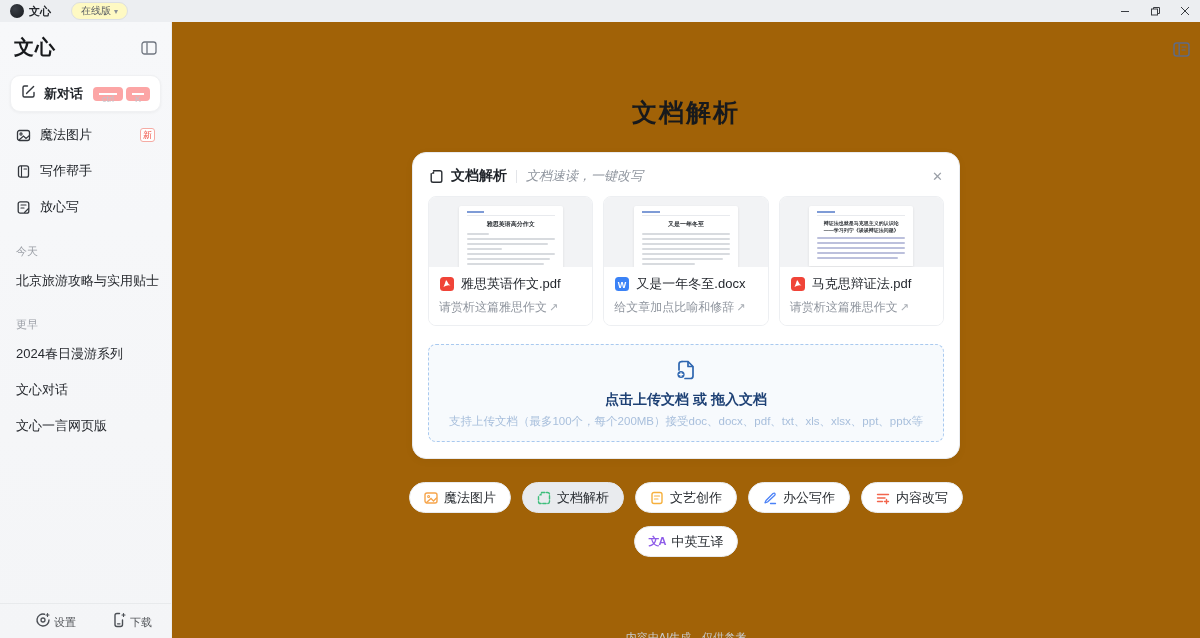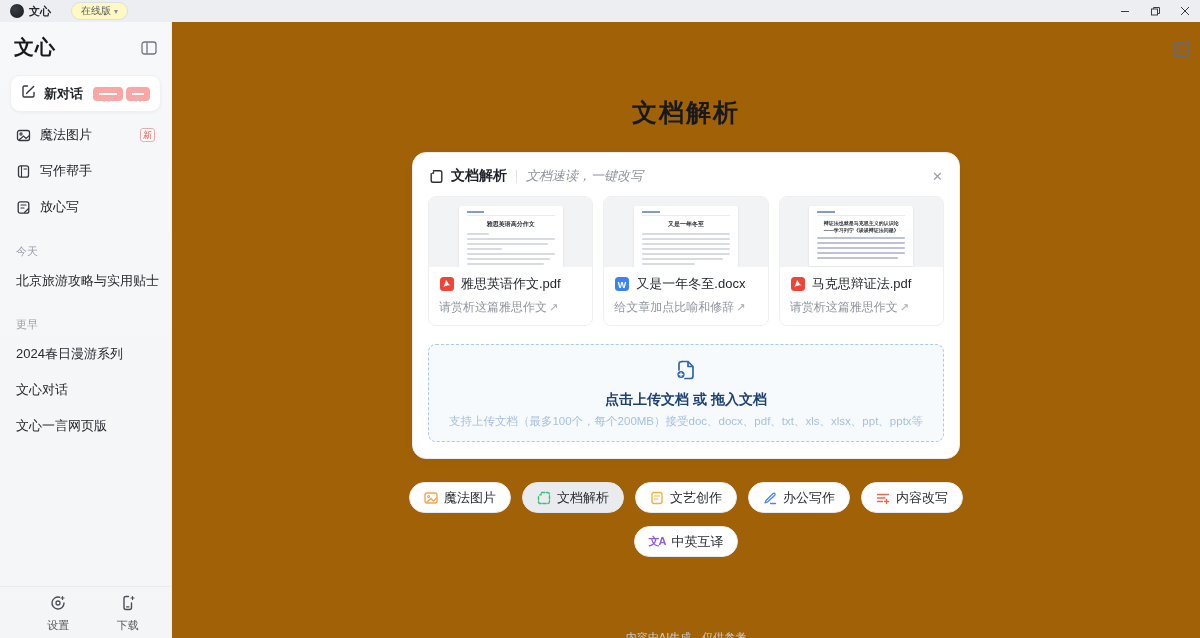--- a/index.html
+++ b/index.html
@@ -29,21 +29,21 @@
     padding:8px 10px; display:flex; align-items:center; gap:8px; cursor:pointer; }
   .new-chat .lbl { font-size:13px; font-weight:600; color:#22262B; }
   .kbd-group { margin-left:auto; display:flex; gap:3px; }
   .kbd { font-size:9px; color:#C0C4CB; border:6px solid #fca5a5; border-radius:4px; padding:0 3px; height:14px; line-height:13px; }
   .sb-item { display:flex; align-items:center; gap:9px; padding:8px 16px; font-size:13px; color:#22262B; cursor:pointer; margin:2px 0; }
   .sb-item .ic { display:flex; color:#3a3e44; }
   .badge-new { margin-left:auto; font-size:9px; color:#F04B3F; border:1px solid #F5ABA4; background:#fff; border-radius:3px; padding:0 2px; line-height:12px; }
   .sb-section { font-size:11px; color:#9B9FA6; padding:18px 16px 4px; }
   .sb-hist { font-size:13px; color:#26292E; padding:9px 16px; cursor:pointer; white-space:nowrap; overflow:hidden; }
   .sb-footer { position:absolute; bottom:0; left:0; width:100%; border-top:1px solid #E8EAEC; padding:7px 0 5px; display:flex; justify-content:space-evenly; }
-  .sb-tool { display:flex; flex-direction:column; align-items:center; gap:2px; cursor:pointer; color:#4b4f55;margin-left:15px; }
+  .sb-tool { display:flex; flex-direction:row; align-items:center; gap:2px; cursor:pointer; color:#4b4f55;margin-left:15px; }
   .sb-tool .cap { font-size:11px; color:#55585C; }
 
   
   .main { flex:1; background:#a16207; position:relative; overflow:hidden; }
   .main-collapse { position:absolute; top:20px; right:10px; color:#5F6B85; cursor:pointer; }
   .page-title { margin-top:74px; text-align:center; font-size:25px; font-weight:800; letter-spacing:2px; color:#17191C; }
 
   .panel { width:548px; margin:23px auto 0; background:#fff; border:1px solid #E9EBEE; border-radius:14px; box-shadow:0 2px 10px rgba(31,35,41,.04); }
   .panel-head { display:flex; align-items:center; padding:14px 16px 11px; }
   .panel-head .ic { display:flex; color:#2A2E33; margin-right:7px; }

